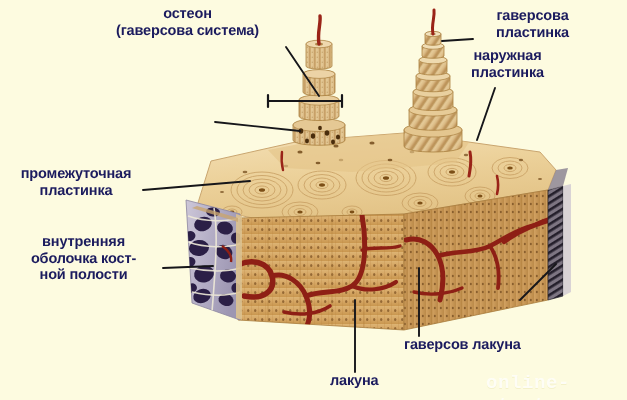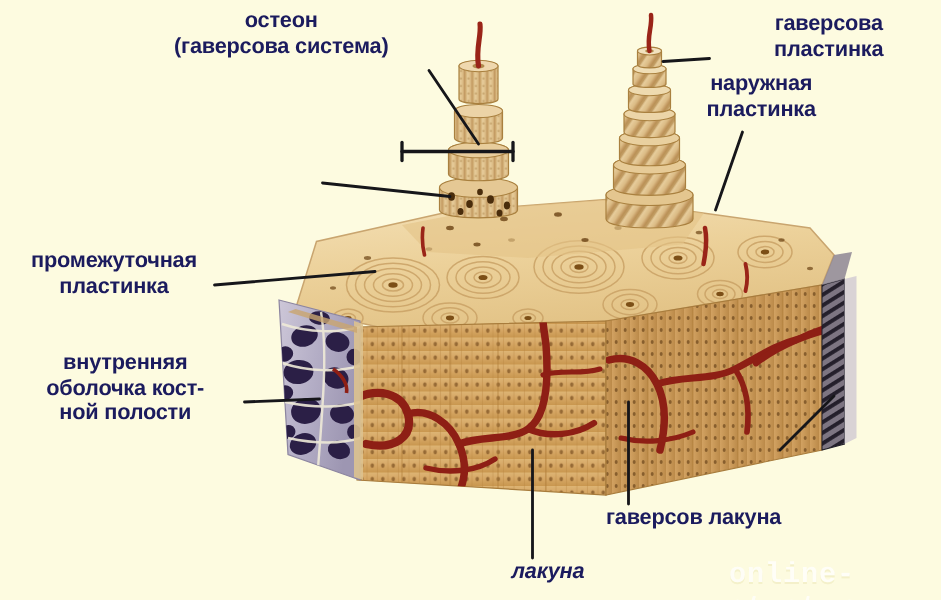--- a/index.html
+++ b/index.html
@@ -390,25 +390,25 @@
 (гаверсова система)</div>
 
 
   <div class="lbl c" style="left:6px;top:166px;width:140px;text-align:center;">промежуточная
 пластинка</div>
 
   <div class="lbl c" style="left:6px;top:234px;width:155px;">внутренняя
 оболочка кост-
 ной полости</div>
 
-  <div class="lbl c" style="left:490px;top:8px;width:125px;">гаверсова
+  <div class="lbl c" style="left:470px;top:8px;width:125px;">гаверсова
 пластинка</div>
 
   <div class="lbl c" style="left:445px;top:48px;width:125px;">наружная
 пластинка</div>
 
 
   <div class="lbl l" style="left:404px;top:337px;width:165px;">гаверсов лакуна</div>
 
-  <div class="lbl l" style="left:341px;top:373px;width:110px;font-style:italic;">лакуна</div>
+  <div class="lbl l" style="left:330px;top:373px;width:110px;">лакуна</div>
 
   <div class="wm">online-otvet.ru</div>
 </div>
 
 </body></html>

